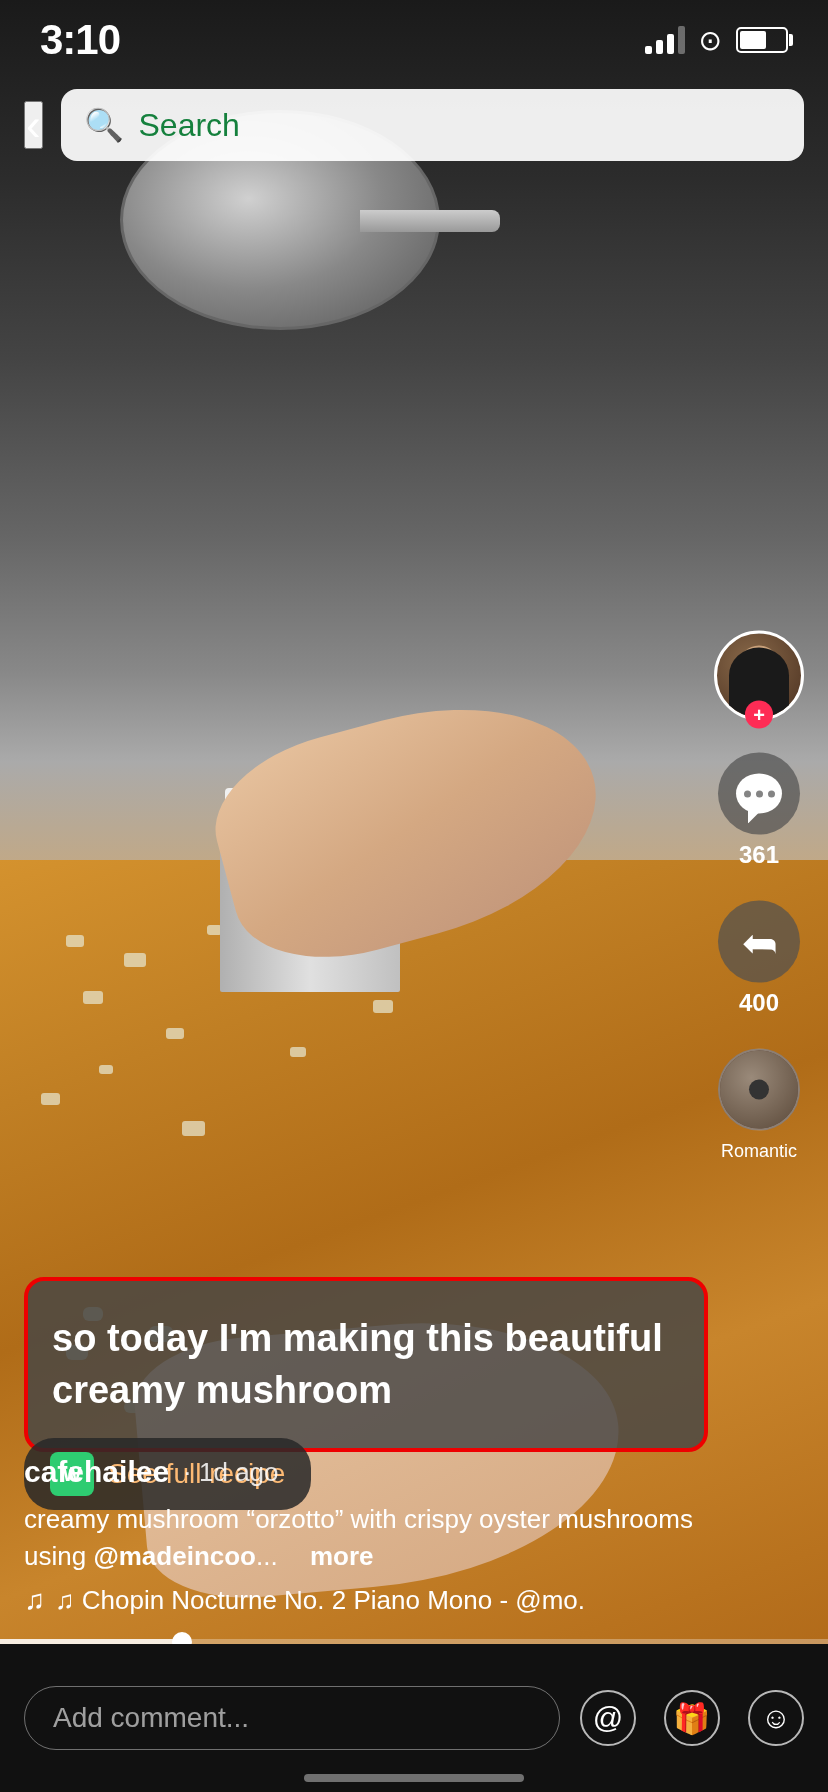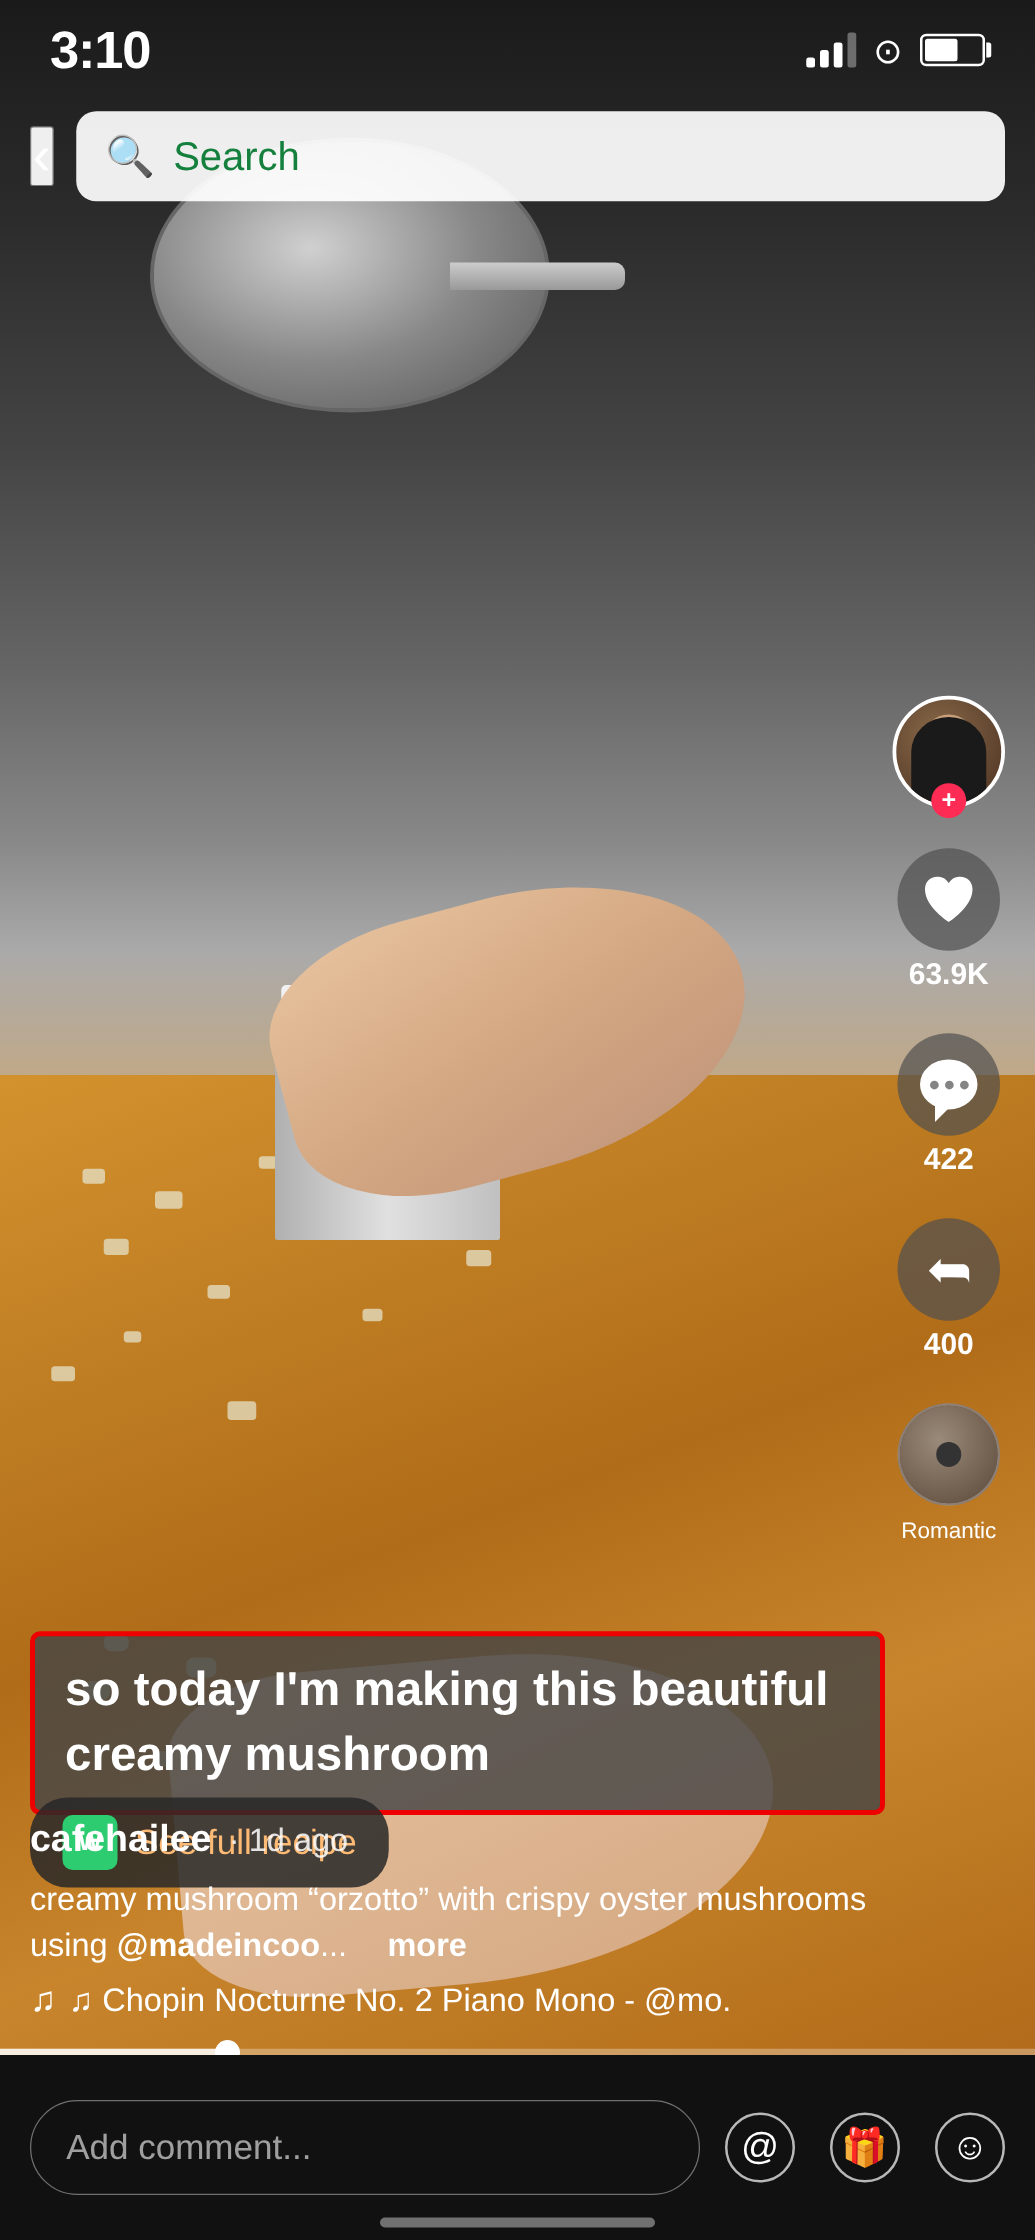--- a/index.html
+++ b/index.html
@@ -379,22 +379,22 @@
     .caption-overlay {
       position: absolute;
       bottom: 340px;
       left: 24px;
       right: 120px;
       z-index: 50;
     }
     .caption-box {
       display: inline-block;
       background: rgba(70, 70, 70, 0.82);
-      border-radius: 8px;
-      padding: 18px 24px;
+      border-radius: 20px;
+      padding: 32px 24px;
       border: 4px solid #e00;
     }
     .caption-text {
       color: #fff;
       font-size: 38px;
       font-weight: 600;
       line-height: 1.35;
     }
 
     
@@ -510,21 +510,21 @@
       height: 148px;
       background: #111;
       display: flex;
       align-items: center;
       padding: 0 24px;
       gap: 20px;
       z-index: 100;
     }
     .comment-input {
       flex: 1;
-      height: 76px;
+      height: 64px;
       background: transparent;
       border: 1.5px solid rgba(255,255,255,0.4);
       border-radius: 40px;
       padding: 0 28px;
       color: rgba(255,255,255,0.6);
       font-size: 28px;
       display: flex;
       align-items: center;
     }
     .bottom-icons {
@@ -634,40 +634,30 @@
 <div class="action-buttons">
 
   <div class="avatar-wrap">
     <div class="avatar-circle">
       <div class="avatar-head"></div>
       <div class="avatar-figure"></div>
     </div>
     <div class="plus-badge">+</div>
   </div>
 
-  <div class="action-btn">
-    <div class="action-icon-circle">
-      <div style="position:relative;width:46px;height:44px;">
-        <svg width="46" height="44" viewBox="0 0 46 44">
-          <path d="M23 40 C23 40 4 28 4 14 C4 7 9 3 16 4 C19 4 22 7 23 9 C24 7 27 4 30 4 C37 3 42 7 42 14 C42 28 23 40 23 40Z" fill="white"></path>
-        </svg>
-      </div>
-    </div>
-    <span class="action-count">63.9K</span>
-  </div>
 
   <div class="action-btn">
     <div class="action-icon-circle">
       <div class="comment-icon">
         <div class="comment-dot"></div>
         <div class="comment-dot"></div>
         <div class="comment-dot"></div>
       </div>
     </div>
-    <span class="action-count">422</span>
+    <span class="action-count">361</span>
   </div>
 
 
   <div class="action-btn">
     <div class="action-icon-circle">
       <span class="share-icon">➦</span>
     </div>
     <span class="action-count">400</span>
   </div>
 

